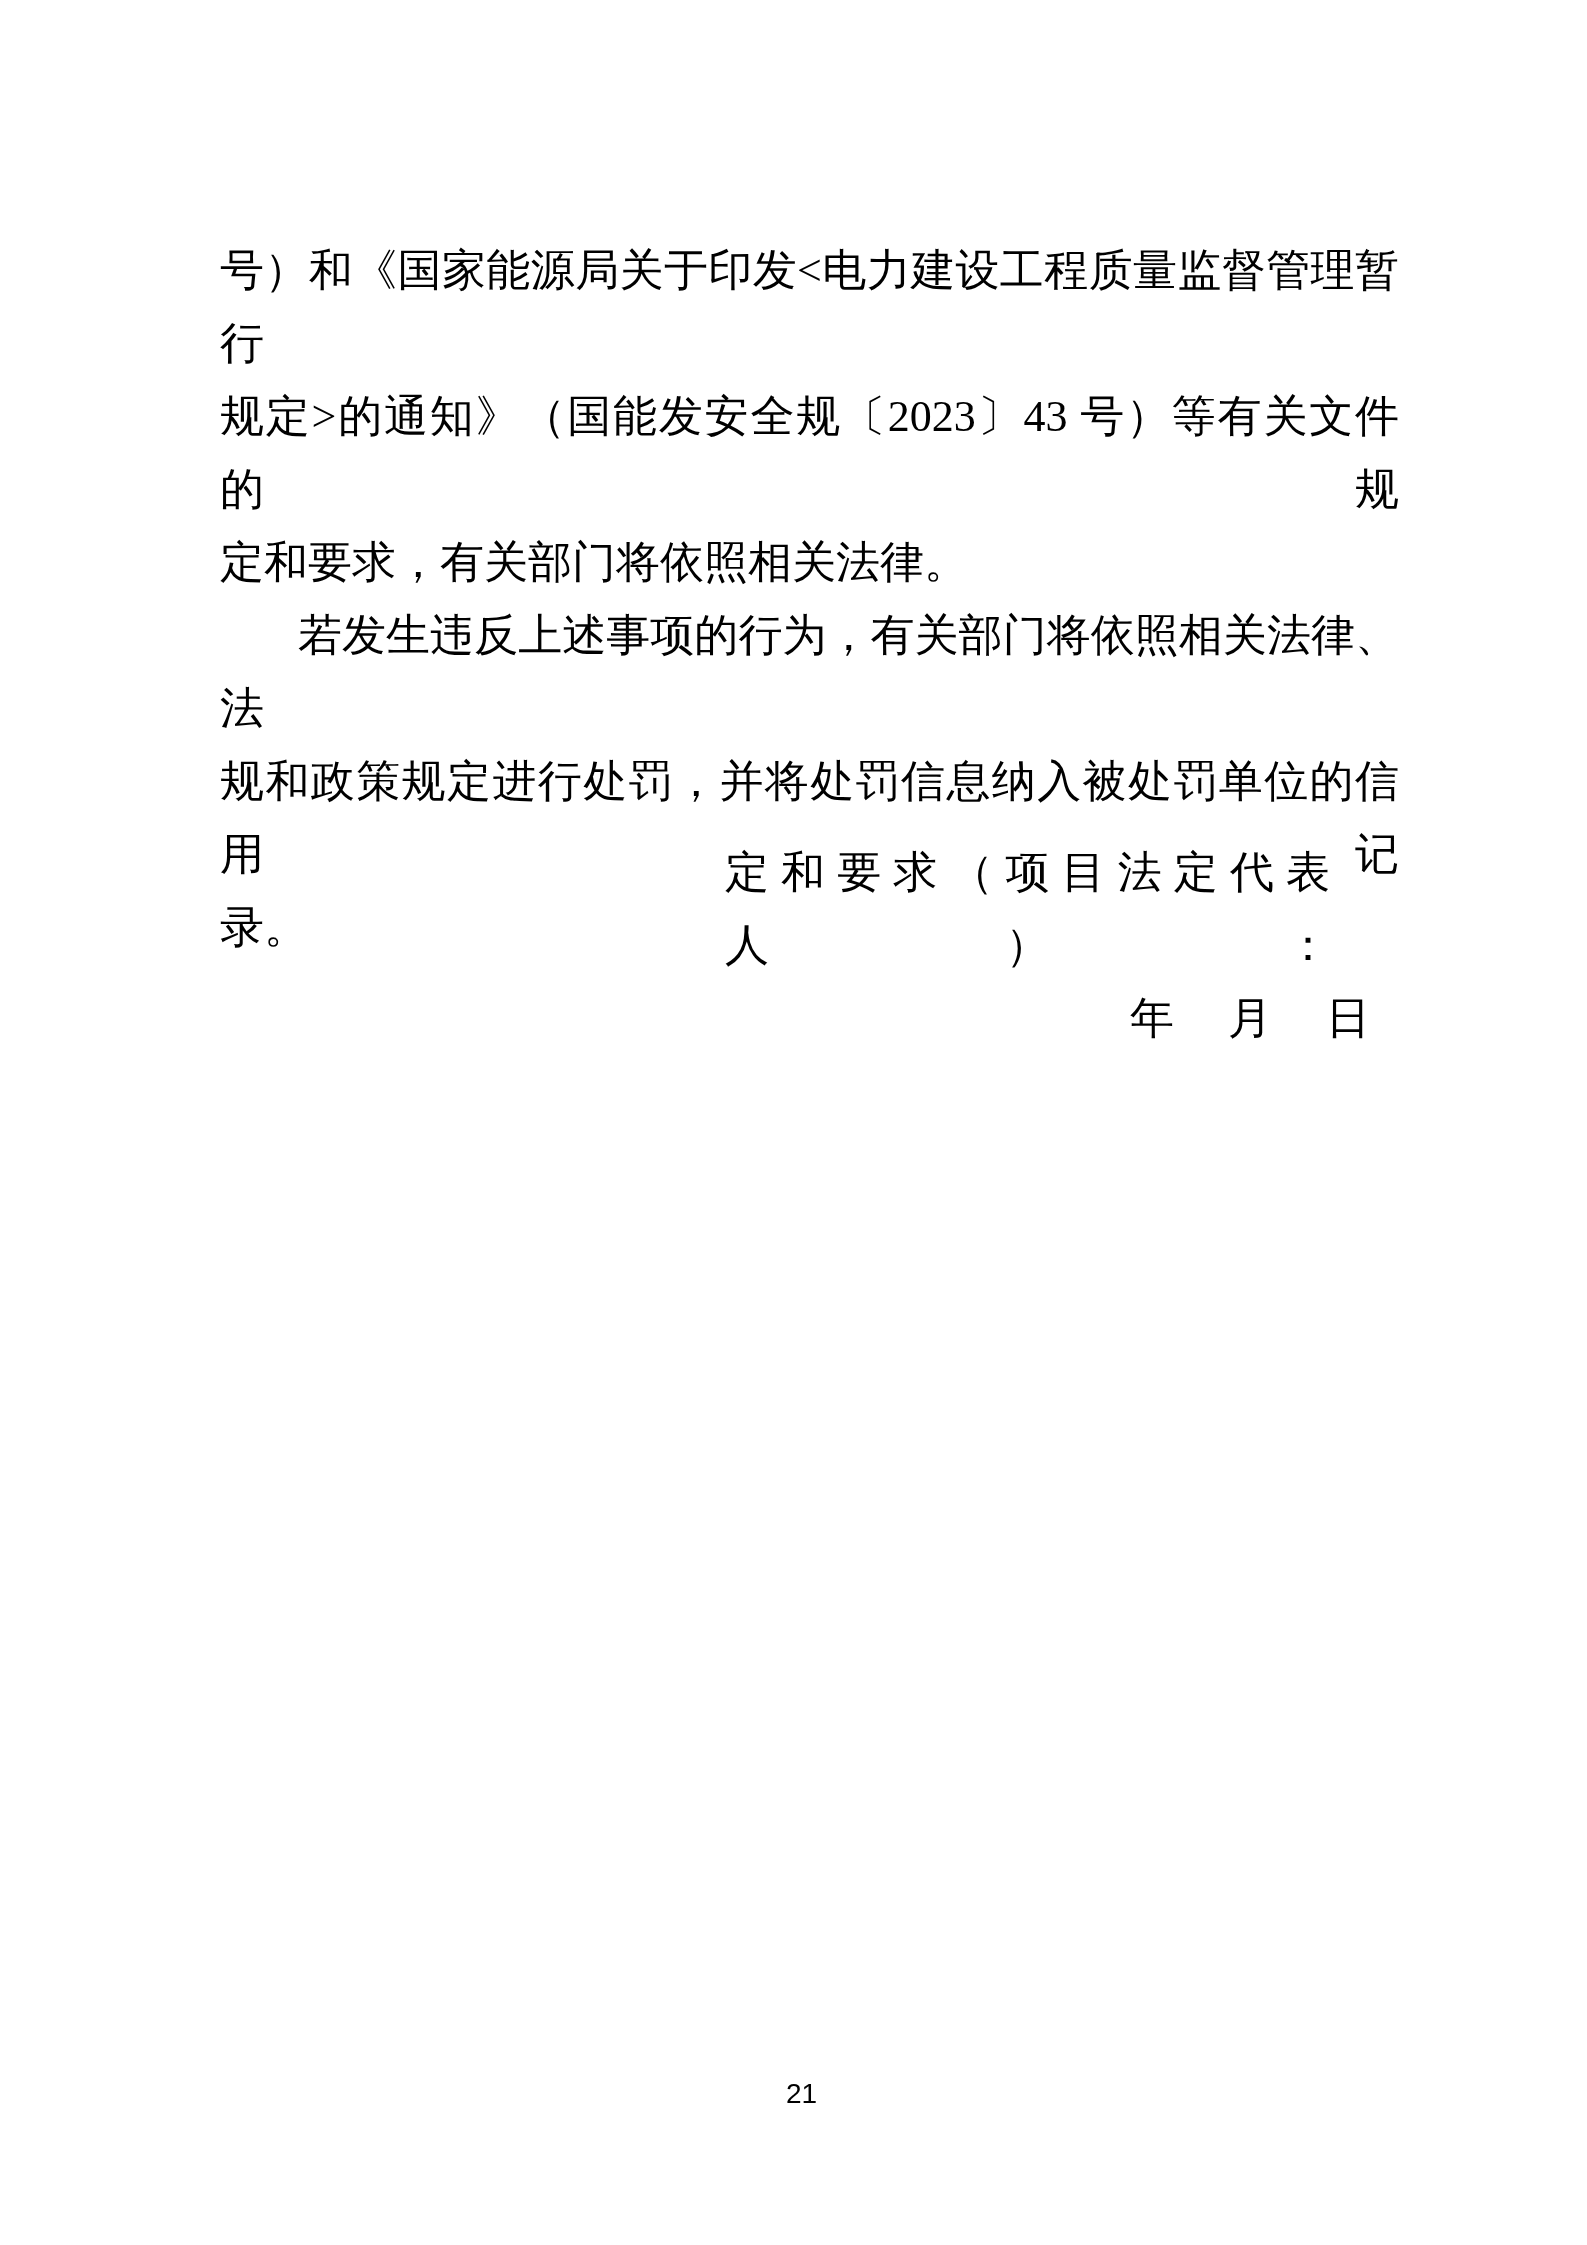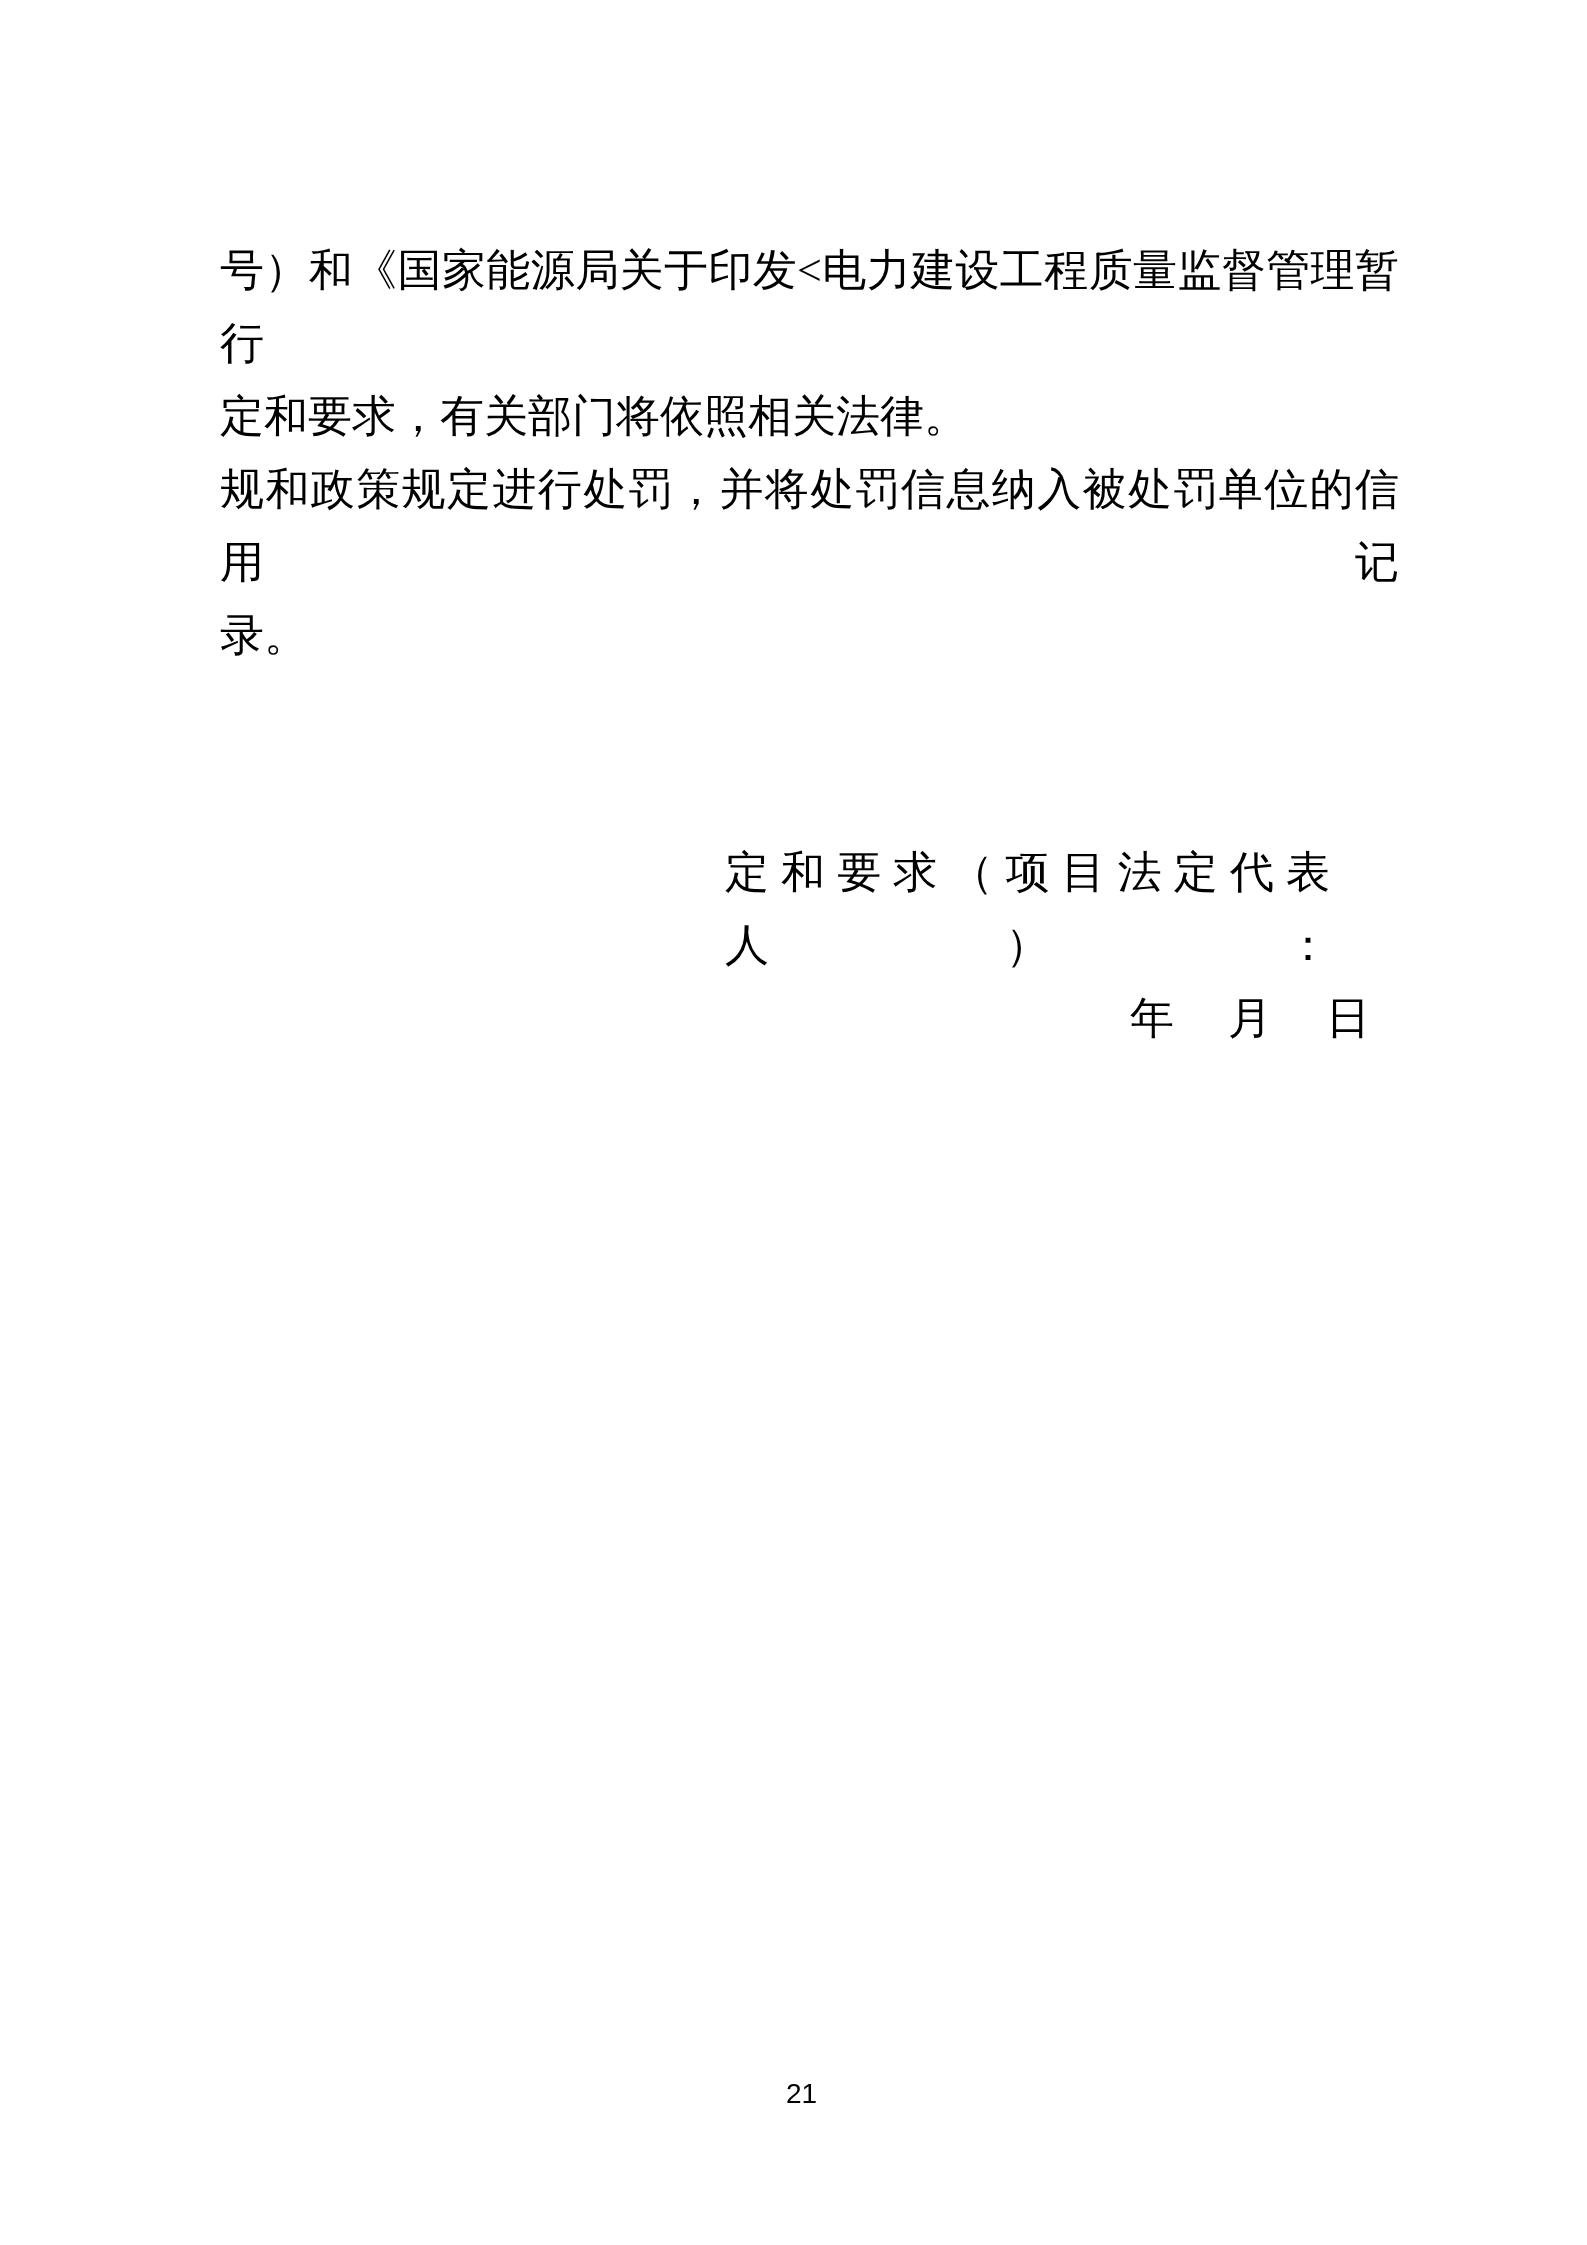--- a/index.html
+++ b/index.html
@@ -77,21 +77,23 @@
     padding-left: 16px;
   }
 </style>
 </head>
 <body>
 
 <div class="page">
 
   <div class="body-text">
     <div class="line just">号）和《国家能源局关于印发&lt;电力建设工程质量监督管理暂行</div>
+    <div class="line just">规定&gt;的通知》（国能发安全规〔2023〕43 号）等有关文件的规</div>
     <div class="line">定和要求，有关部门将依照相关法律。</div>
+    <div class="line just indent">若发生违反上述事项的行为，有关部门将依照相关法律、法</div>
     <div class="line just">规和政策规定进行处罚，并将处罚信息纳入被处罚单位的信用记</div>
     <div class="line">录。</div>
   </div>
 
   <div class="signature">
     <div class="sig-line">定和要求（项目法定代表人）：</div>
   </div>
 
   <div class="date-line">
     <span>年</span>

